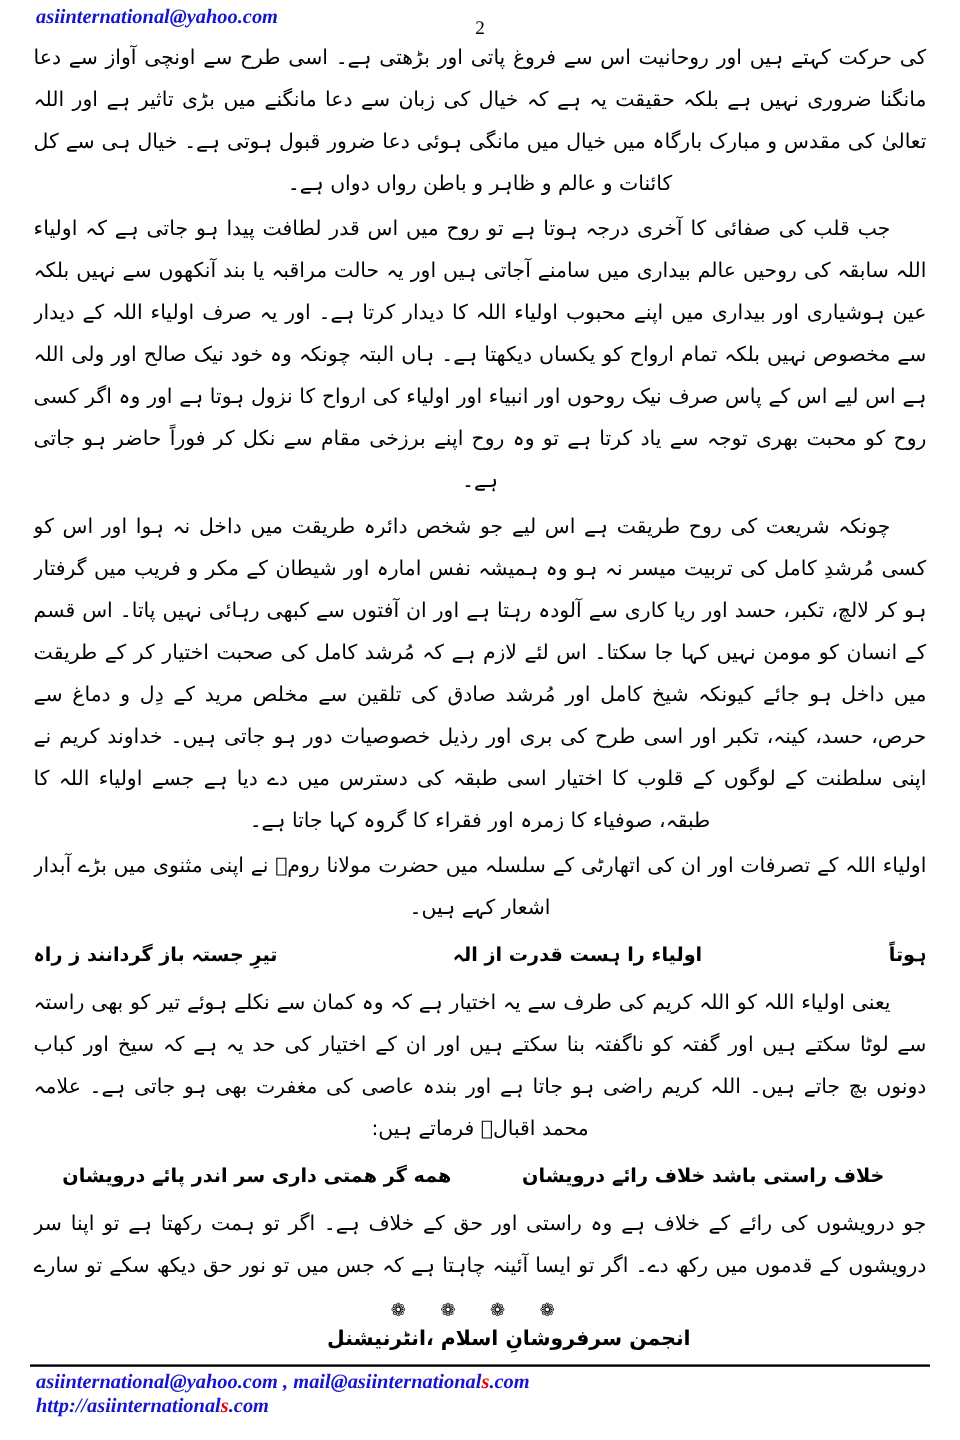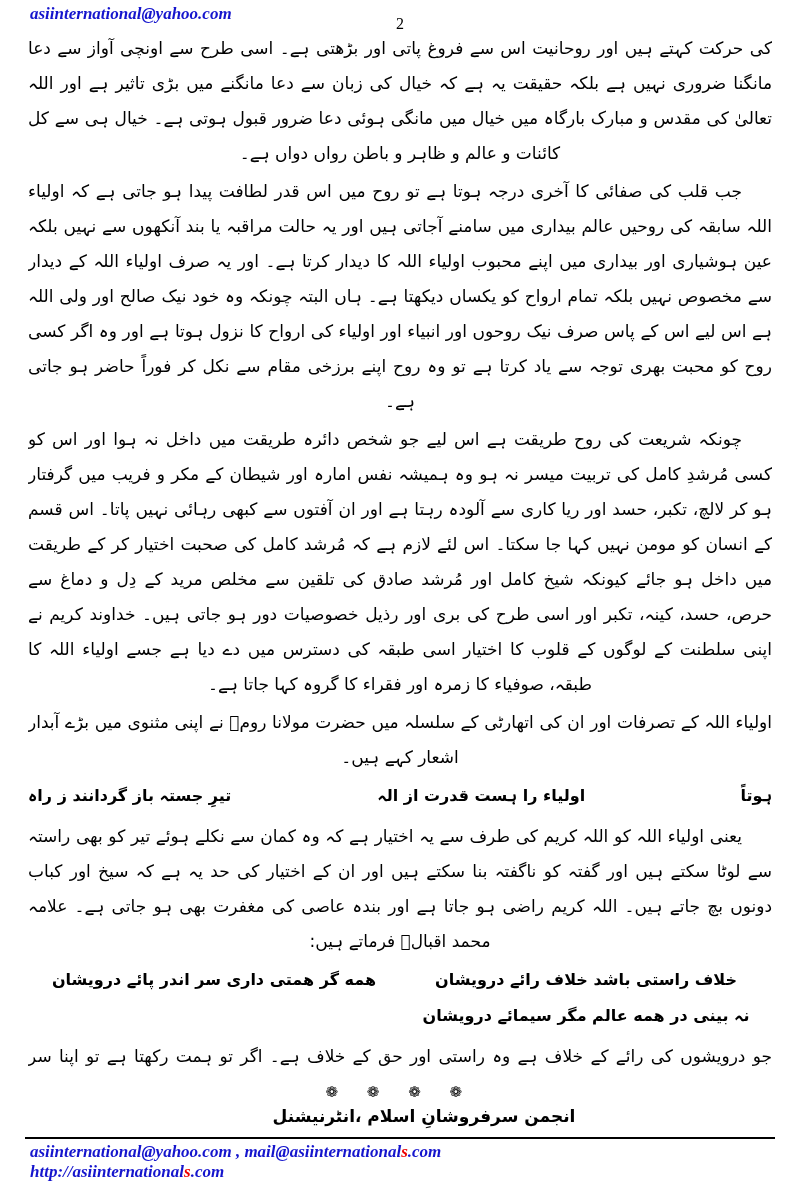--- a/index.html
+++ b/index.html
@@ -72,21 +72,20 @@
       <span class="c-label">ہوتاً</span>
       <span class="hemistich">اولیاء را ہست قدرت از الہ</span>
       <span class="hemistich">تیرِ جستہ باز گردانند ز راہ</span>
     </div>
 
     <p class="para indent">یعنی اولیاء اللہ کو اللہ کریم کی طرف سے یہ اختیار ہے کہ وہ کمان سے نکلے ہوئے تیر کو بھی راستہ سے لوٹا سکتے ہیں اور گفتہ کو ناگفتہ بنا سکتے ہیں اور ان کے اختیار کی حد یہ ہے کہ سیخ اور کباب دونوں بچ جاتے ہیں۔ اللہ کریم راضی ہو جاتا ہے اور بندہ عاصی کی مغفرت بھی ہو جاتی ہے۔ علامہ محمد اقبالؒ فرماتے ہیں:</p>
 
     <div class="couplet couplet2">
       <span class="hemistich">خلاف راستی باشد خلاف رائے درویشان</span>
       <span class="hemistich">همه گر همتی داری سر اندر پائے درویشان</span>
-      <span class="hemistich">نہ بینی در همه عالم مگر سیمائے درویشان</span>
     </div>
 
     <p class="para">جو درویشوں کی رائے کے خلاف ہے وہ راستی اور حق کے خلاف ہے۔ اگر تو ہمت رکھتا ہے تو اپنا سر درویشوں کے قدموں میں رکھ دے۔ اگر تو ایسا آئینہ چاہتا ہے کہ جس میں تو نور حق دیکھ سکے تو سارے عالم میں کوئی چیز ایسی نہیں مگر درویشوں کی پیشانیاں یعنی چہرے ہیں۔</p>
 
   </div>
 
   <div class="footer">
     <div class="ornaments">❁ ❁ ❁ ❁</div>
     <div class="org-title">انجمن سرفروشانِ اسلام ،انٹرنیشنل</div>
     <hr class="footer-rule">

